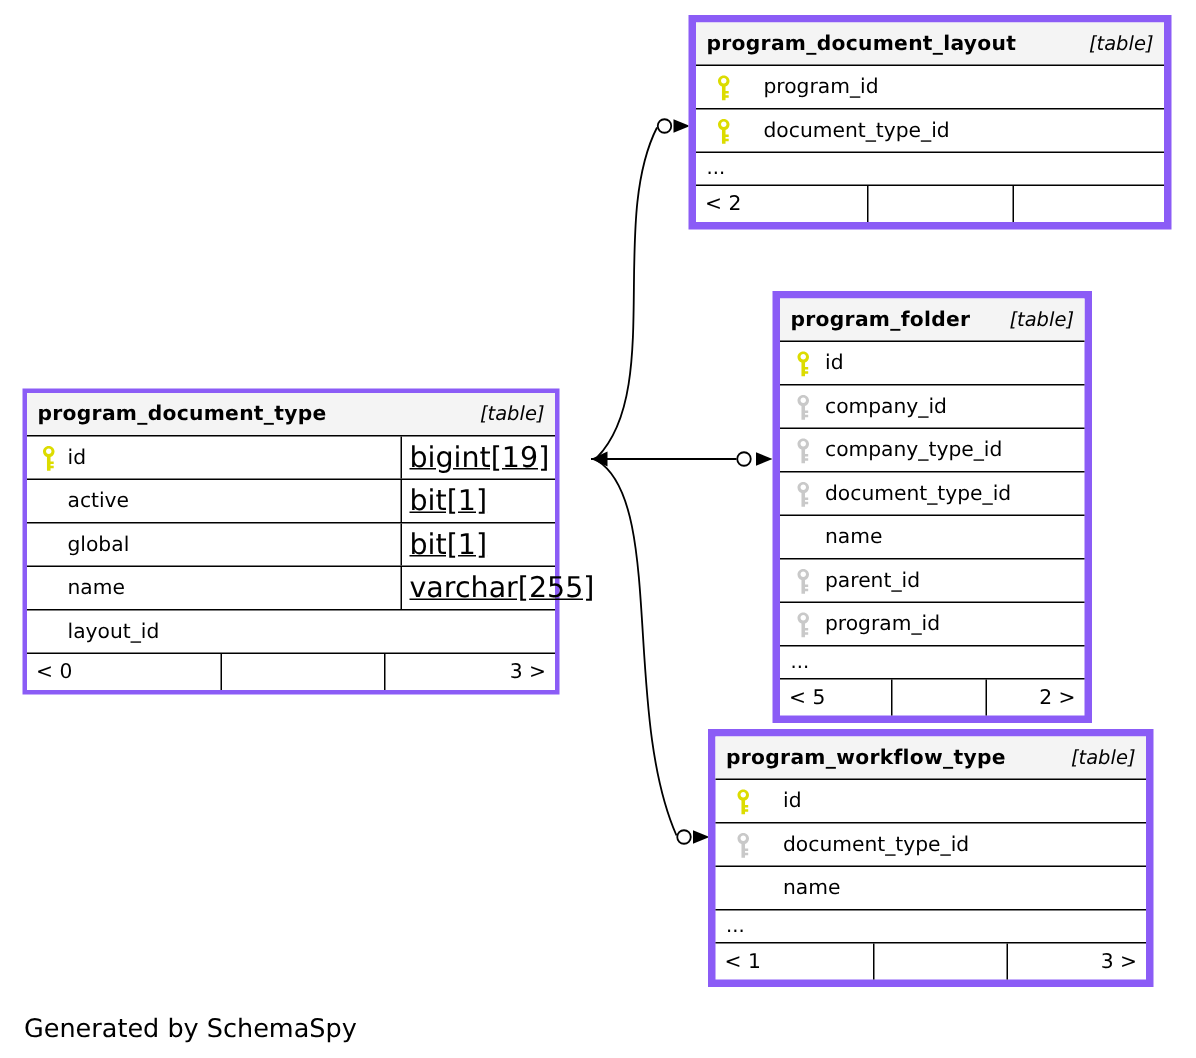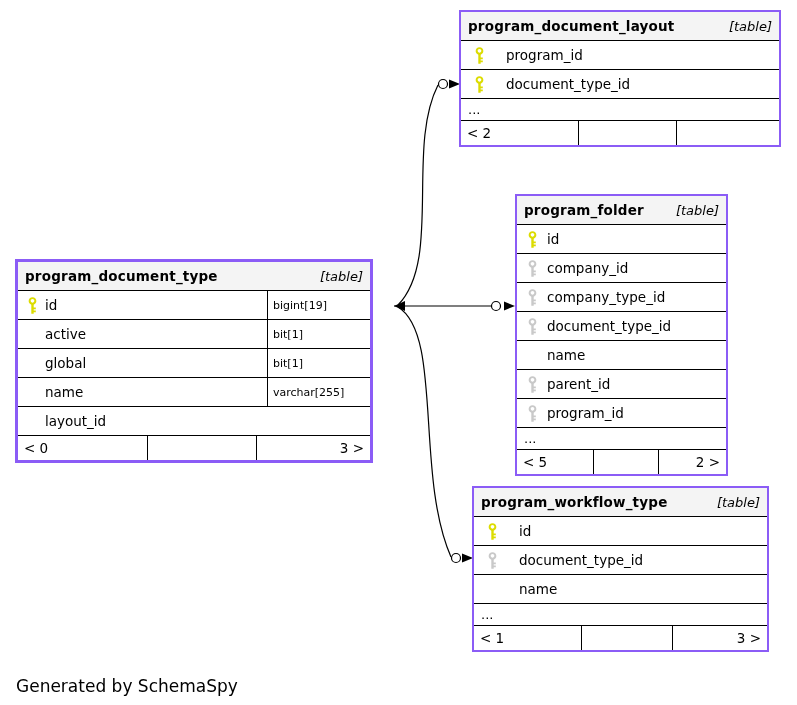--- a/index.html
+++ b/index.html
@@ -5,21 +5,21 @@
   * { margin:0; padding:0; box-sizing:border-box; }
   html,body { background:#ffffff; }
   .canvas {
     position:relative; width:797px; height:705px; background:#ffffff;
     font-family:"DejaVu Sans","Liberation Sans",sans-serif; color:#000;
     overflow:hidden;
   }
   svg.edges { position:absolute; left:0; top:0; z-index:0; }
   .dbtable {
     position:absolute; z-index:1; background:#fff;
-    border:2px solid #8b5cf6;
+    border:5px solid #8b5cf6;
   }
   .dbtable.main { border-width:3px; }
   .thead {
     height:29px; background:#f4f4f4; border-bottom:1px solid #000;
     display:flex; align-items:center; justify-content:space-between;
     padding:0 7px;
   }
   .tname { font-weight:bold; font-size:13.5px; letter-spacing:0.2px; }
   .badge { font-size:13px;font-style:italic; }
   .trow {
@@ -30,21 +30,21 @@
   .ind-a .iconslot { margin-left:13px; }
   .ind-a .cname  { margin-left:20px; }
   .ind-b .iconslot { margin-left:10px; }
   .ind-b .cname  { margin-left:8px; }
   .ind-c .iconslot { margin-left:9px; }
   .ind-c .cname  { margin-left:6px; }
   .cname { white-space:nowrap; }
   .namecell { flex:1; display:flex; align-items:center; height:100%; }
   .ctype {
     width:103px; flex:none; height:100%; border-left:1px solid #000;
-    display:flex; align-items:center; padding-left:5px; font-size:11px;
+    display:flex; align-items:center; padding-left:5px; font-size:19px;text-decoration:underline;
   }
   .trow-more {
     height:22px; border-bottom:1px solid #000; display:flex; align-items:center;
     padding-left:7px; font-size:13px;
   }
   .tfoot { height:24px; display:flex; font-size:13.5px; }
   .tfoot .f1 { width:37%; border-right:1px solid #000; display:flex; align-items:center; padding-left:6px; }
   .tfoot .f2 { width:31%; border-right:1px solid #000; }
   .tfoot .f3 { flex:1; display:flex; align-items:center; justify-content:flex-end; padding-right:6px; }
   .credit { position:absolute; left:16px; top:676px; font-size:17px; z-index:1; }

